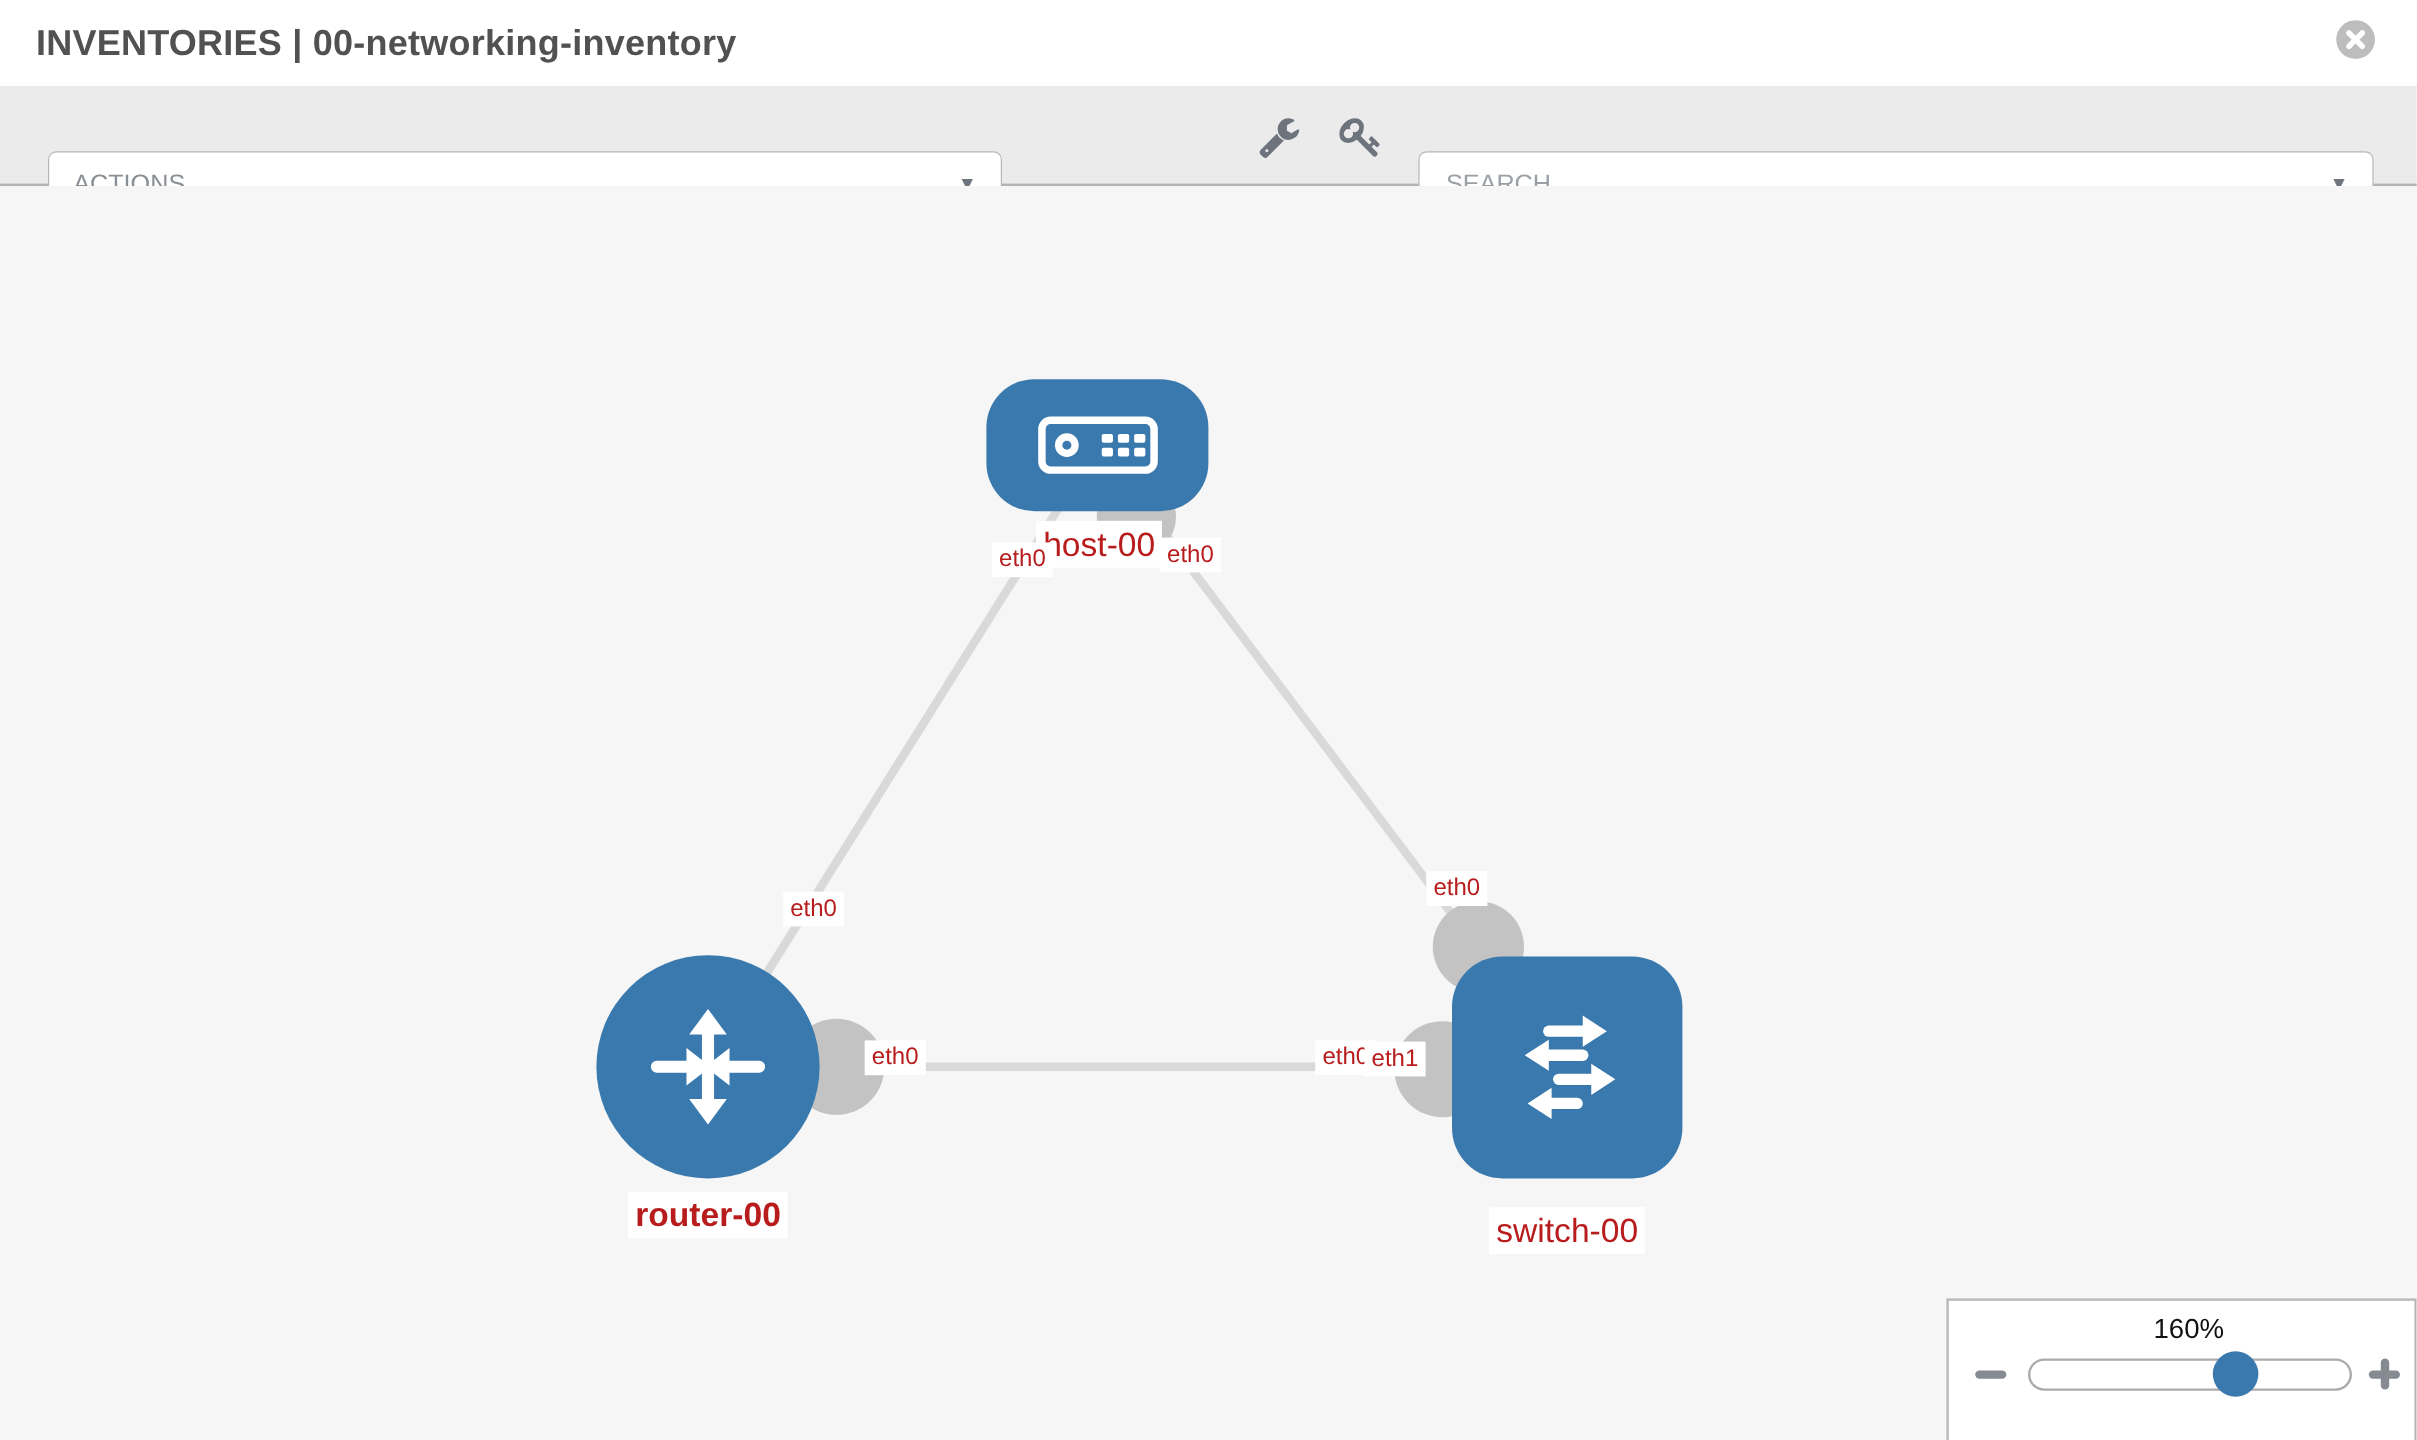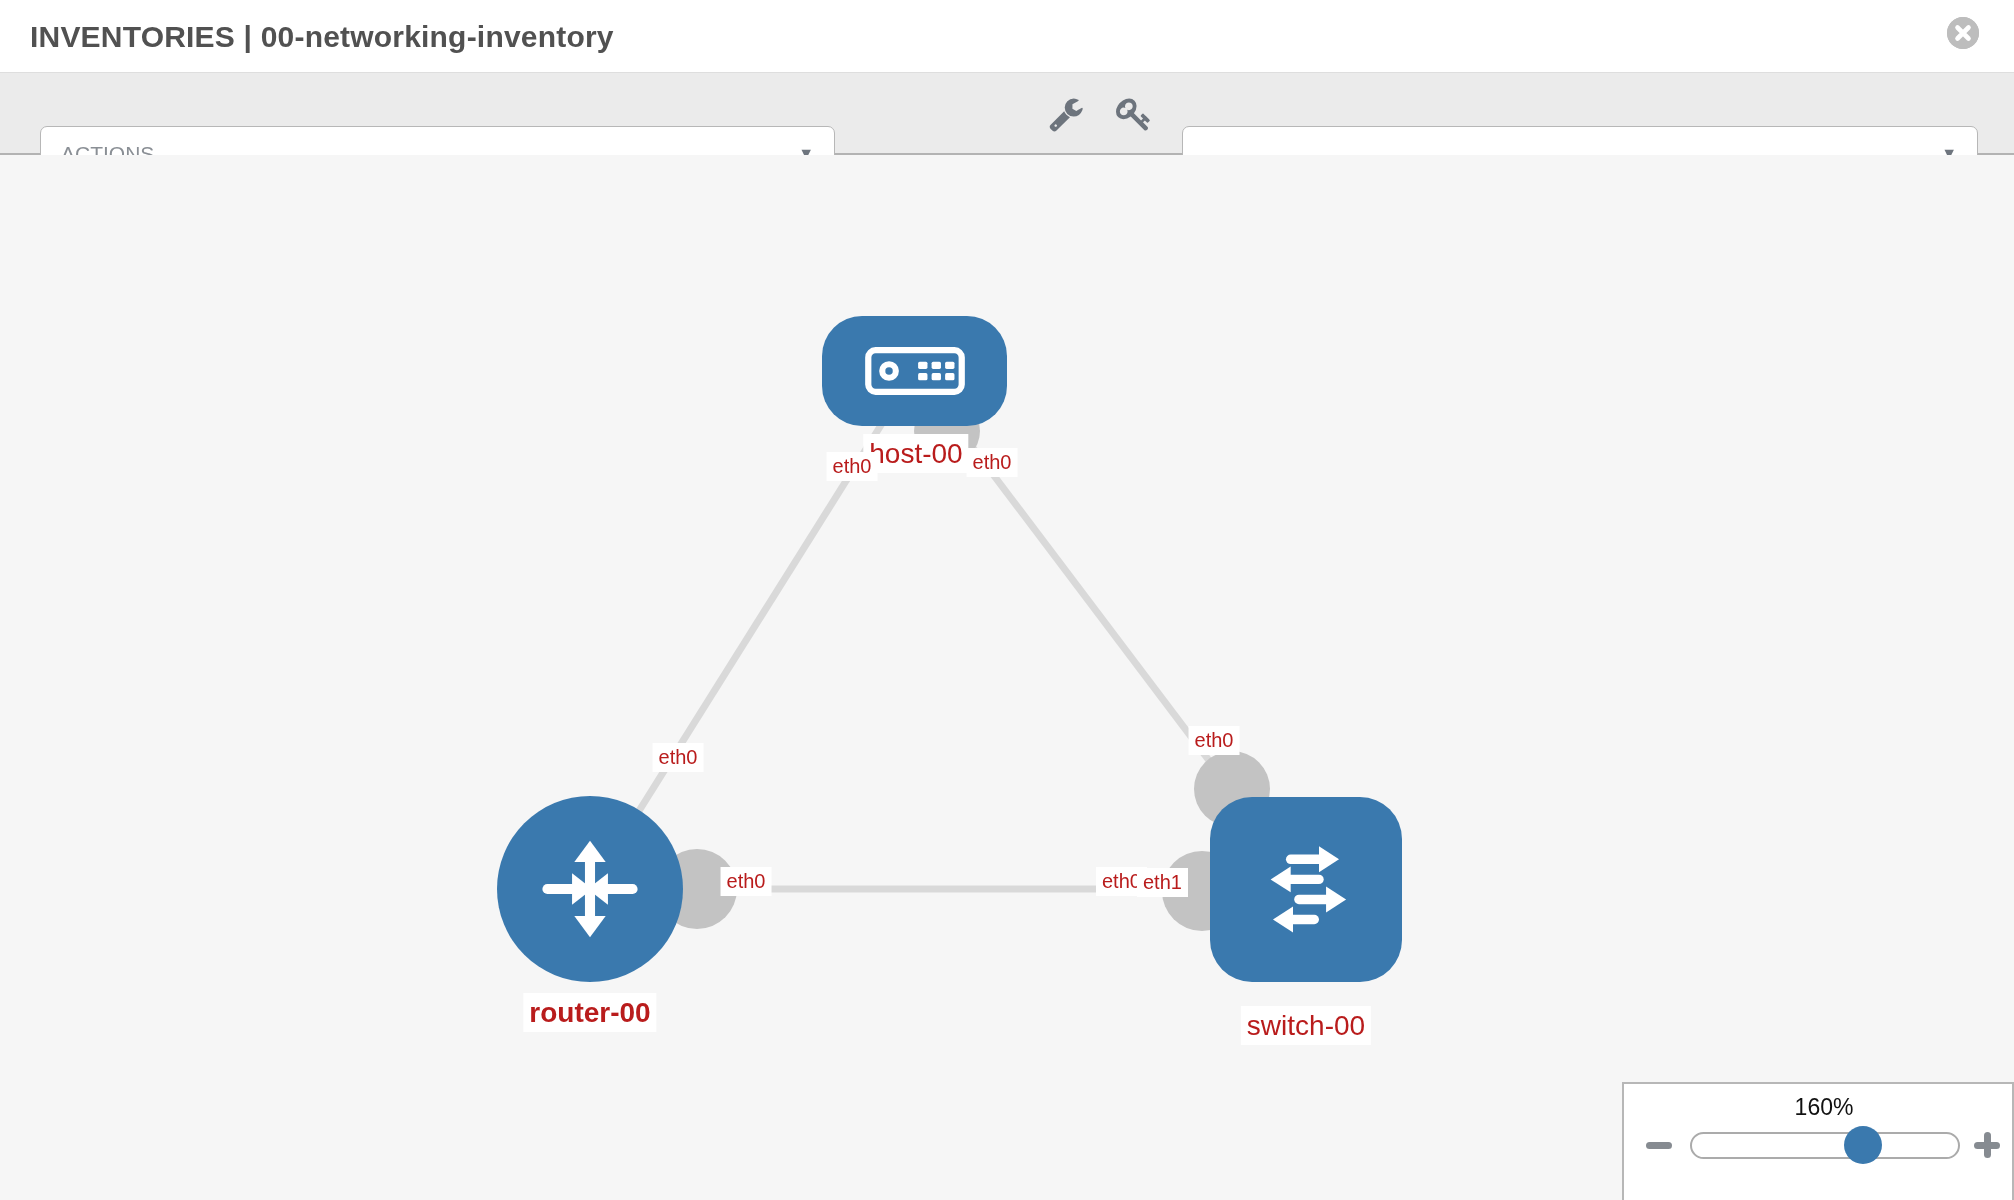--- a/index.html
+++ b/index.html
@@ -72,20 +72,21 @@
   </div>
 
   <svg class="tool-icon wrench" viewBox="0 0 1792 1792">
     <path fill="#6d747d" d="M448 1472q0-26-19-45t-45-19-45 19-19 45 19 45 45 19 45-19 19-45zm644-420l-682 682q-37 37-90 37-52 0-91-37l-106-108q-38-36-38-90 0-53 38-91l681-681q39 98 114.5 173.5t173.5 114.5zm634-435q0 39-23 106-47 134-164.5 217.5t-258.5 83.5q-185 0-316.5-131.5t-131.5-316.5 131.5-316.5 316.5-131.5q58 0 121.5 16.5t107.5 46.5q16 11 16 28t-16 28l-293 169v224l193 107q5-3 79-48.5t135.5-81 70.5-35.5q15 0 23.5 10t8.5 25z"></path>
   </svg>
   <svg class="tool-icon key" viewBox="0 0 1792 1792">
     <path fill="#6d747d" d="M832 512q0-80-56-136t-136-56-136 56-56 136q0 42 19 83-41-19-83-19-80 0-136 56t-56 136 56 136 136 56 136-56 56-136q0-42-19-83 41 19 83 19 80 0 136-56t56-136zm851 704q0 17-49 66t-66 49q-9 0-28.5-16t-36.5-33-38.5-40-24.5-26l-96 96 220 220q28 28 28 68 0 42-39 81t-81 39q-40 0-68-28l-671-671q-176 131-365 131-163 0-265.5-102.5t-102.5-265.5q0-160 95-313t248-248 313-95q163 0 265.5 102.5t102.5 265.5q0 189-131 365l355 355 96-96q-3-3-26-24.5t-40-38.5-33-36.5-16-28.5q0-17 49-66t66-49q13 0 23 10 6 6 46 44.5t82 79.5 86.5 86 73 78 28.5 41z"></path>
   </svg>
 
   <div class="dd dd-search">
+    <input class="search-input" type="text" placeholder="SEARCH" style="">
     <span class="caret">▼</span>
   </div>
 </div>
 
 <div class="canvas">
 
   <svg class="links-svg" width="2014" height="1045" viewBox="0 0 2014 1045">
     <line x1="915" y1="216" x2="590" y2="734" stroke="#d9d9d9" stroke-width="7"></line>
     <line x1="915" y1="216" x2="1306" y2="734" stroke="#d9d9d9" stroke-width="7"></line>
     <line x1="590" y1="734" x2="1306" y2="734" stroke="#d9d9d9" stroke-width="7"></line>

